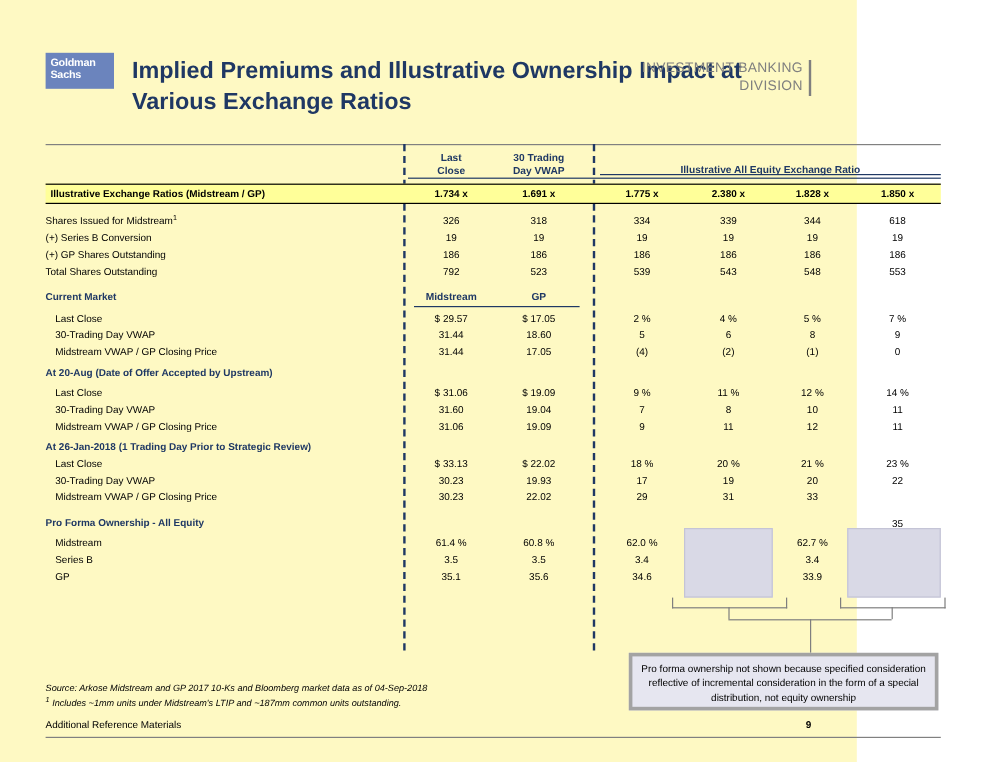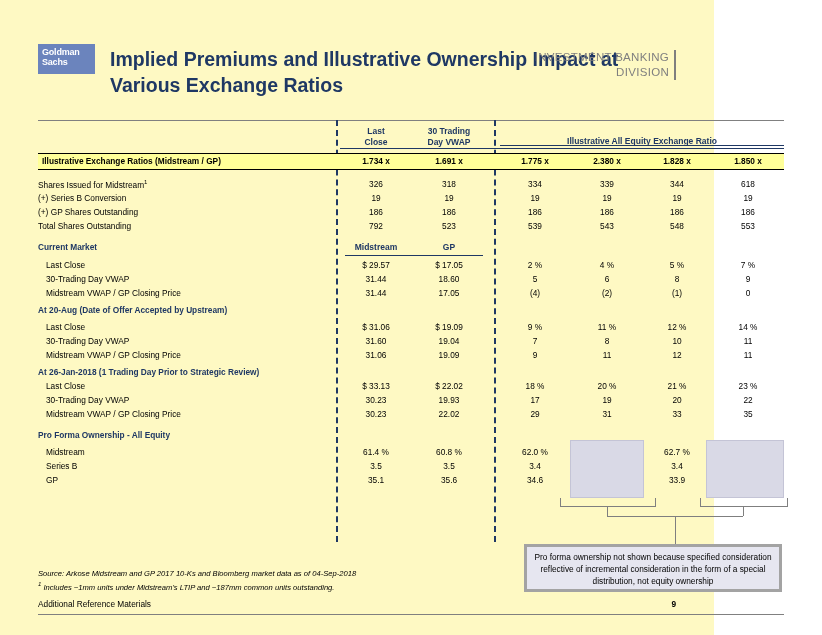--- a/index.html
+++ b/index.html
@@ -376,21 +376,21 @@
   <div class="num c-e2" style="top:395px;">19</div>
   <div class="num c-e3" style="top:395px;">20</div>
   <div class="num c-e4" style="top:395px;">22</div>
 
   <div class="lbl" style="left:46px; top:409px;">Midstream VWAP / GP Closing Price</div>
   <div class="num c-last" style="top:409px;">30.23</div>
   <div class="num c-vwap" style="top:409px;">22.02</div>
   <div class="num c-e1" style="top:409px;">29</div>
   <div class="num c-e2" style="top:409px;">31</div>
   <div class="num c-e3" style="top:409px;">33</div>
-  <div class="num c-e4" style="top:409px;text-align:center;">35</div>
+  <div class="num c-e4" style="top:431px;text-align:center;">35</div>
 
   <div class="lbl navy" style="left:38px; top:430px;">Pro Forma Ownership - All Equity</div>
 
   <div class="greybox gb1"></div>
   <div class="greybox gb2"></div>
 
   <div class="lbl" style="left:46px; top:447px;">Midstream</div>
   <div class="num c-last" style="top:447px;">61.4 %</div>
   <div class="num c-vwap" style="top:447px;">60.8 %</div>
   <div class="num c-e1" style="top:447px;">62.0 %</div>

